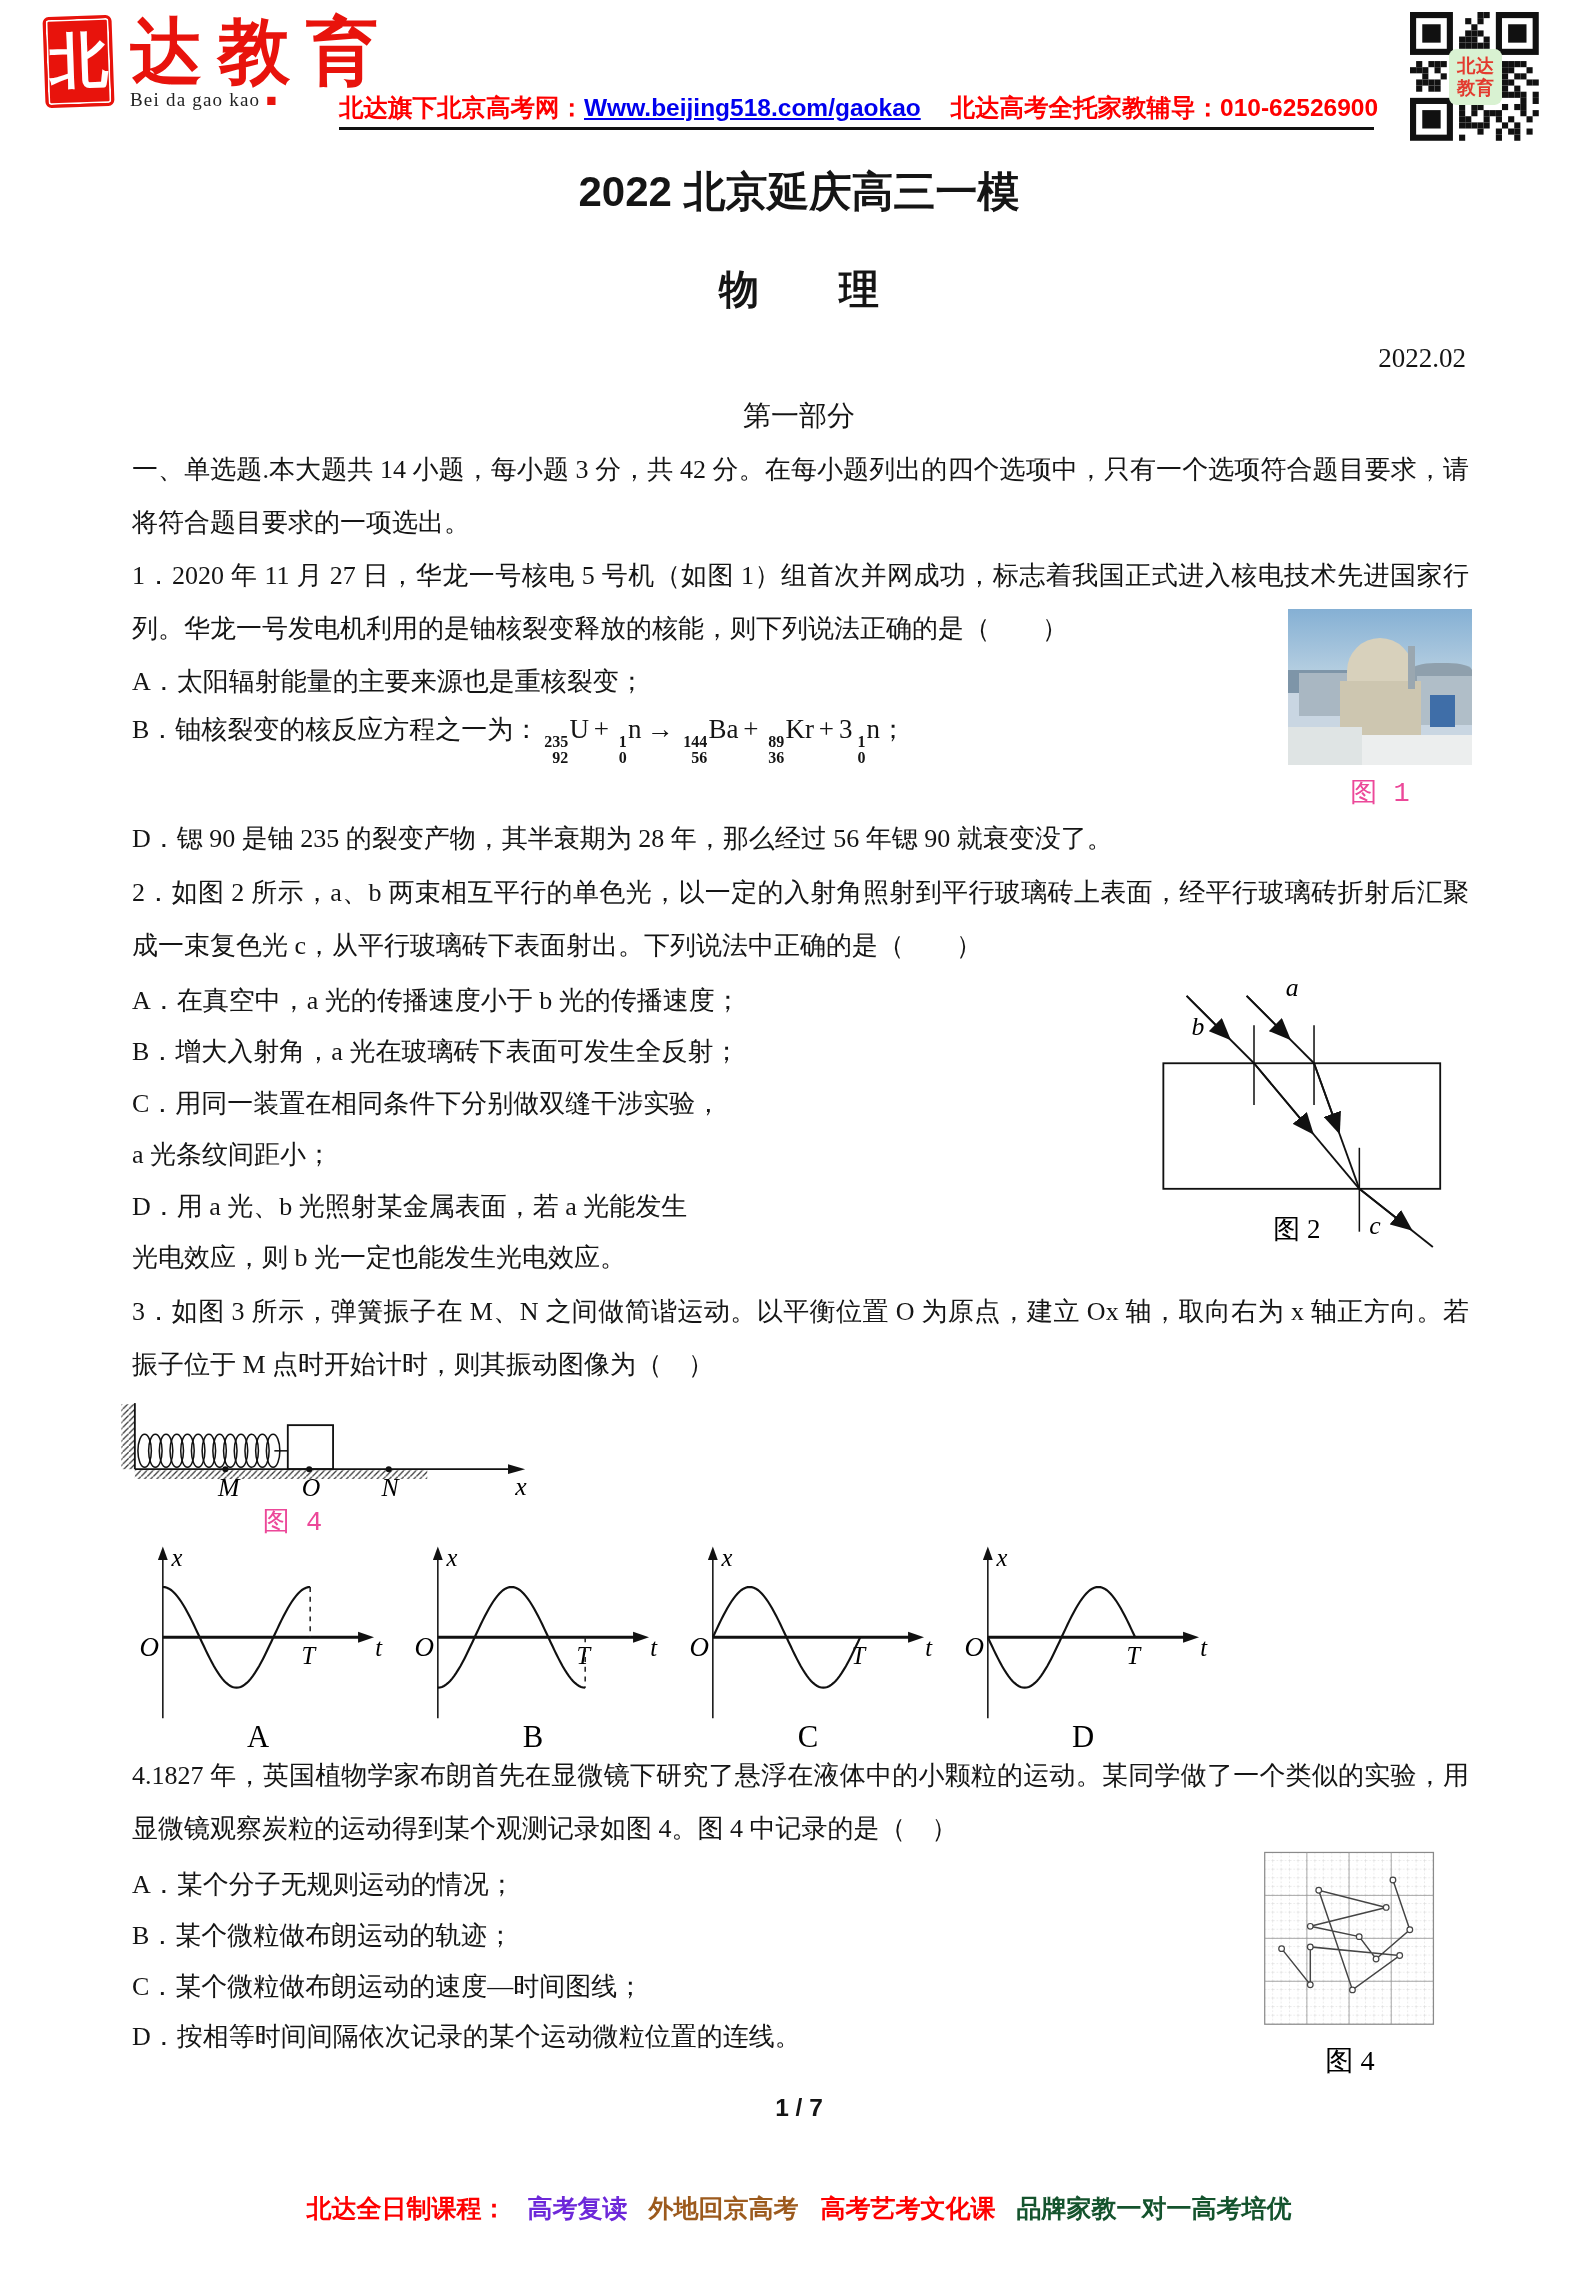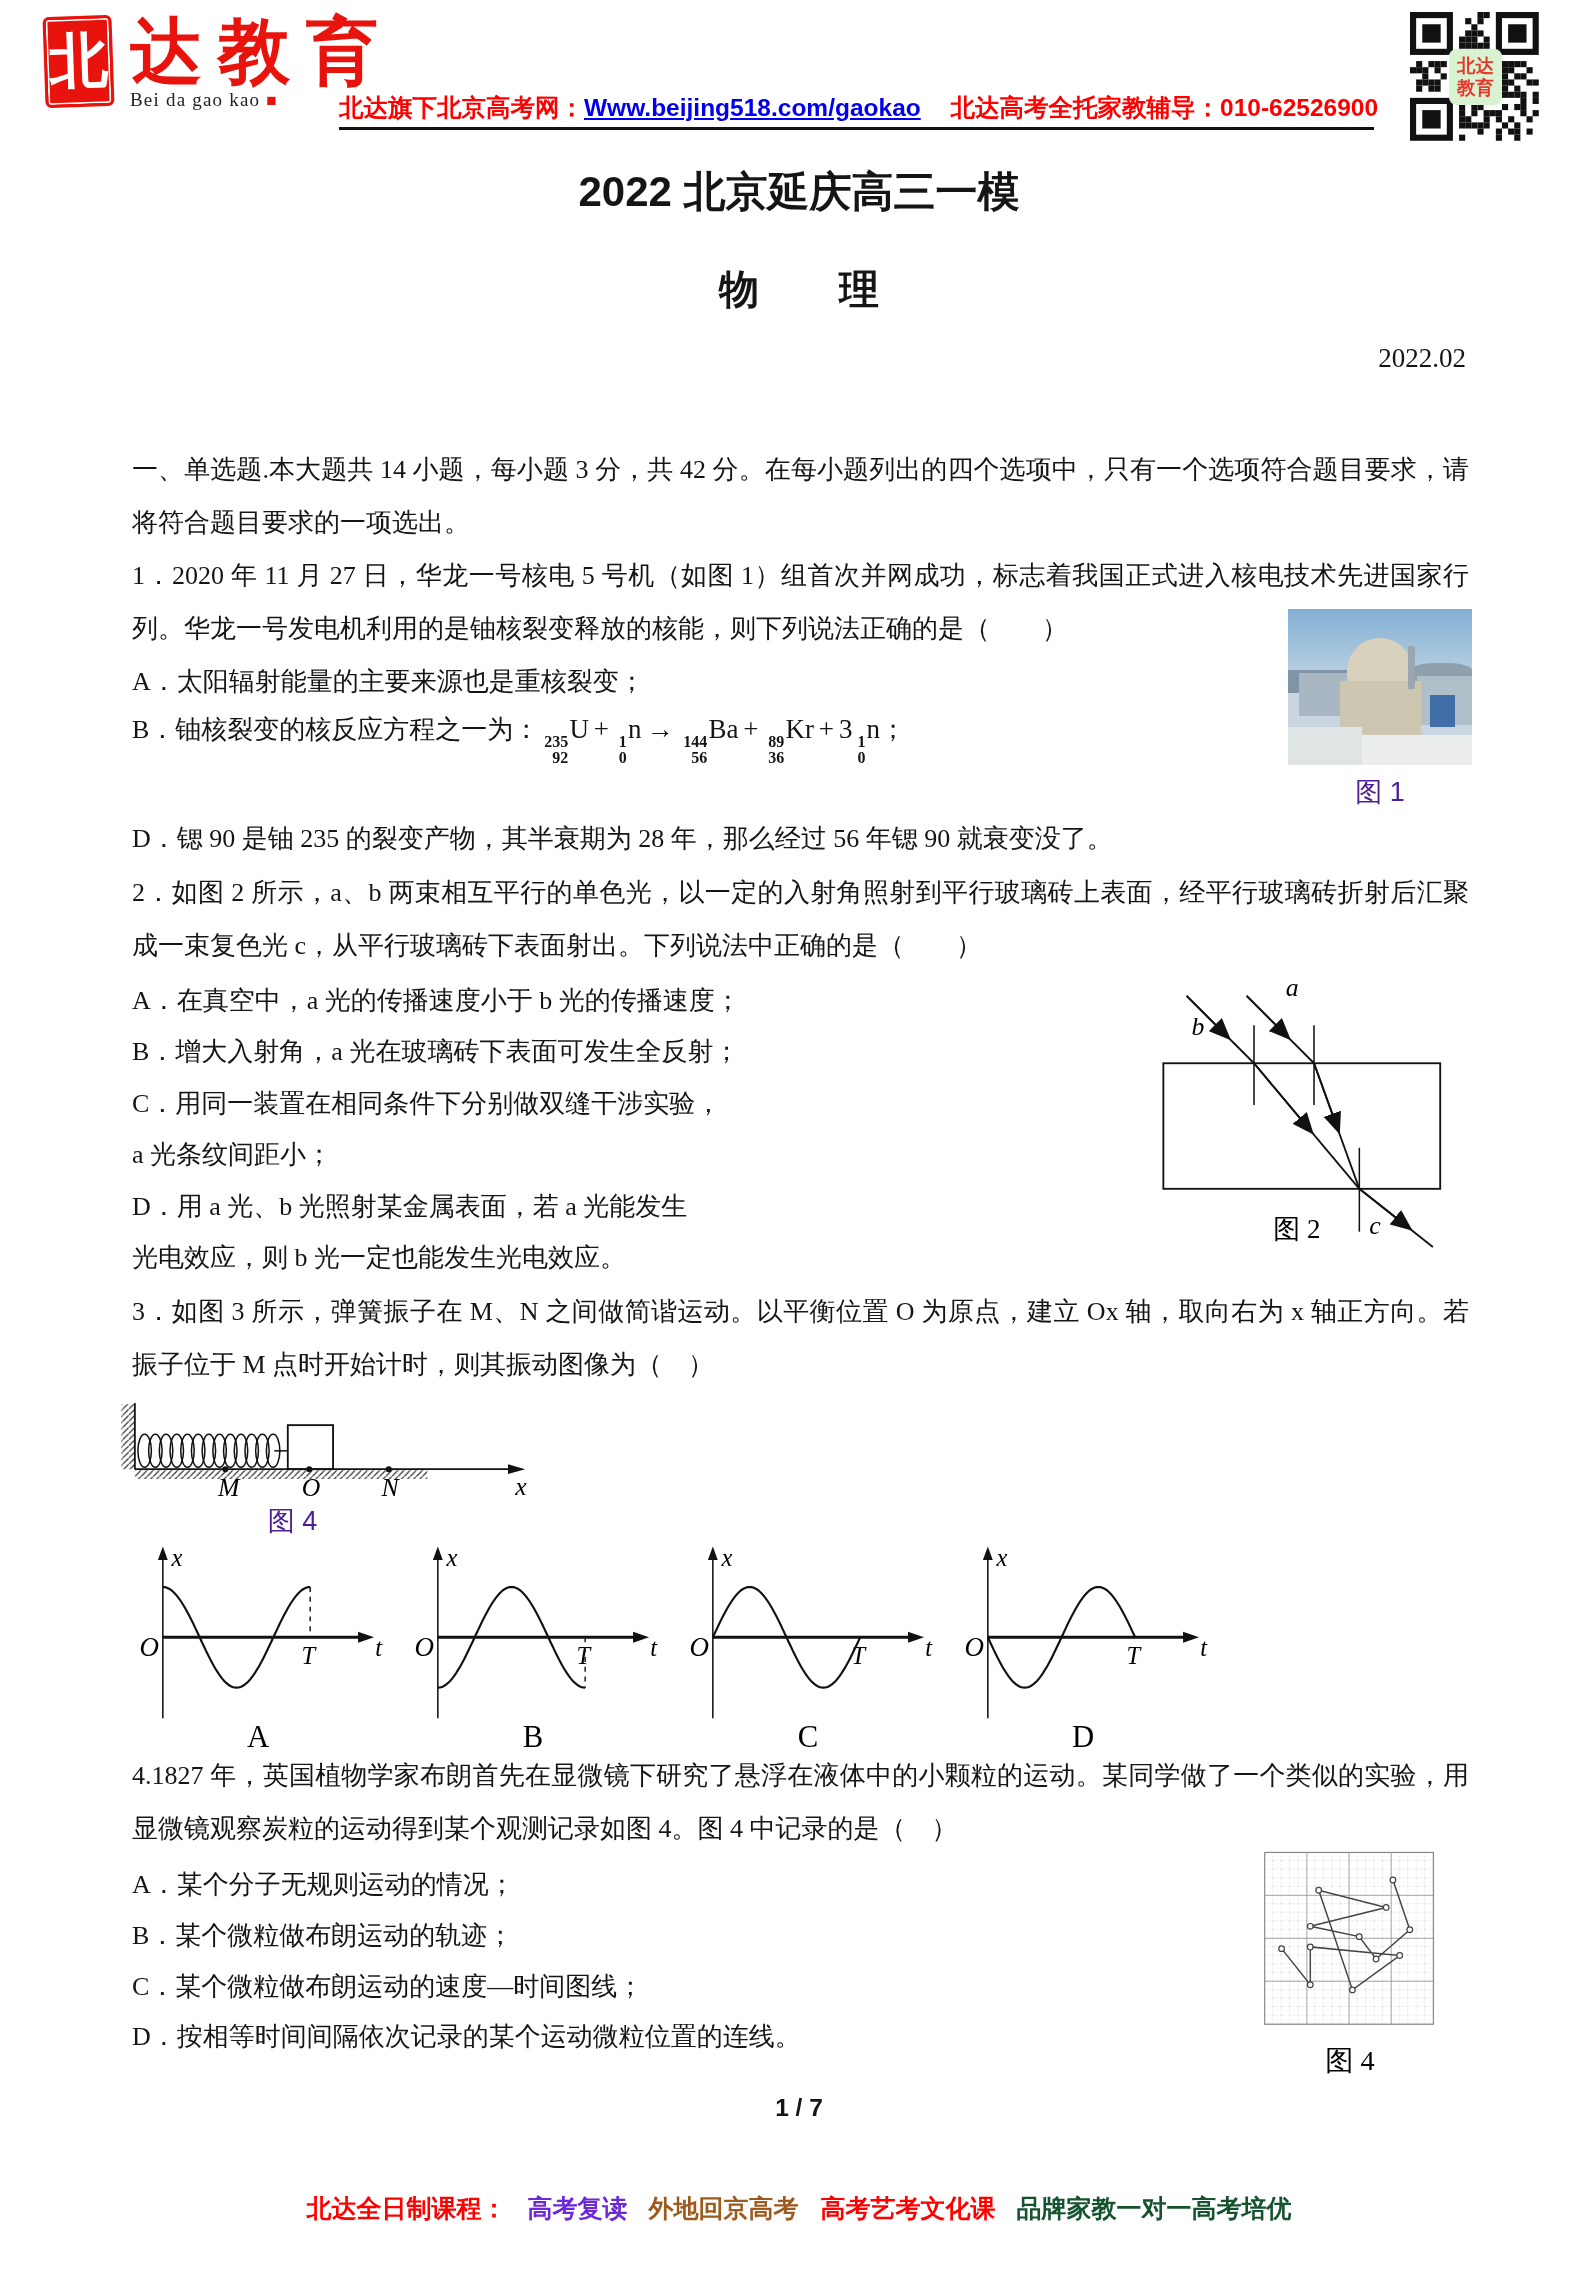--- a/index.html
+++ b/index.html
@@ -35,21 +35,21 @@
   .section{position:absolute;left:132px;top:397px;width:1334px;text-align:center;font-size:28px;}
   
   .para{position:absolute;left:132px;width:1337px;font-size:26px;line-height:53px;text-align:justify;}
   .optline{position:absolute;left:132px;width:1079px;font-size:26px;line-height:53px;white-space:nowrap;}
   
   .presc{display:inline-flex;flex-direction:column;align-items:flex-end;font-size:16px;line-height:1.02;
          vertical-align:-8.6px;margin:0 1.2px 0 4.9px;font-weight:bold;}
   .nsym{font-size:27px;}
   .op{margin:0 4.9px;font-size:27px;}
   
-  .figcap{font-family:Liberation Sans, sans-serif;font-size:27px;color:#4c1d95;text-align:center;}
+  .figcap{font-family:Liberation Mono, monospace;font-size:27px;color:#ec4899;text-align:center;}
   .fig1{position:absolute;left:1288px;top:609px;width:184px;}
   .fig1-photo{position:relative;width:184px;height:156px;overflow:hidden;background:#c9d6e2;}
   .fig1-photo div{position:absolute;}
   .fig1 .figcap{margin-top:8.6px;}
   .fig2{position:absolute;left:1156px;top:964px;}
   .fig3wrap{position:absolute;left:116px;top:1397px;width:417px;}
   .fig3cap{width:353px;}
   .graphrow{position:absolute;left:126px;top:1539px;display:flex;gap:11px;}
   .fig4{position:absolute;left:1261px;top:1850px;}
   svg text{font-family:"Liberation Serif",serif;}
@@ -191,20 +191,21 @@
     </svg>
     <div class="qr-badge">
       <div>北达</div>
       <div>教育</div>
     </div>
   </div>
 
   <div class="title">2022 北京延庆高三一模</div>
   <div class="subject">物　　理</div>
   <div class="date">2022.02</div>
+  <div class="section">第一部分</div>
 
   <div class="para" style="top:443px;">一、单选题.本大题共 14 小题，每小题 3 分，共 42 分。在每小题列出的四个选项中，只有一个选项符合题目要求，请将符合题目要求的一项选出。</div>
 
   <div class="para" style="top:549px;">1．2020 年 11 月 27 日，华龙一号核电 5 号机（如图 1）组首次并网成功，标志着我国正式进入核电技术先进国家行列。华龙一号发电机利用的是铀核裂变释放的核能，则下列说法正确的是（　　）</div>
   <div class="optline" style="top:655px;">A．太阳辐射能量的主要来源也是重核裂变；</div>
   <div class="optline" style="top:703px;">
     <span>B．铀核裂变的核反应方程之一为：</span><span class="nuclide"><span class="presc">
           <span>235</span>
           <span>92</span>
         </span><span class="nsym">U</span></span><span class="op">+</span><span class="nuclide"><span class="presc">

